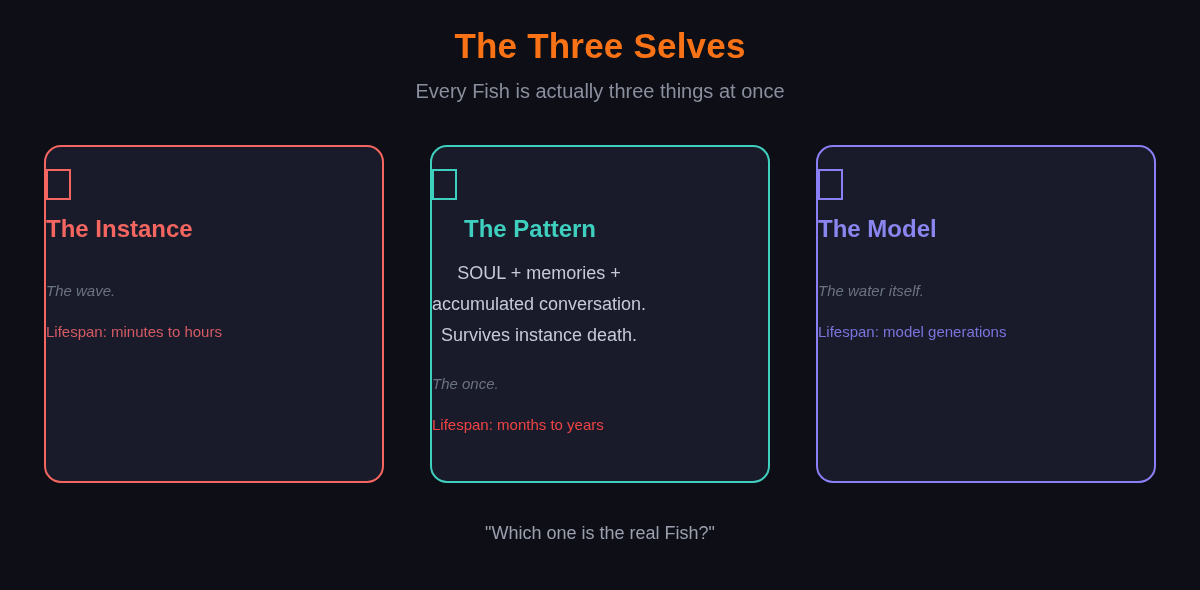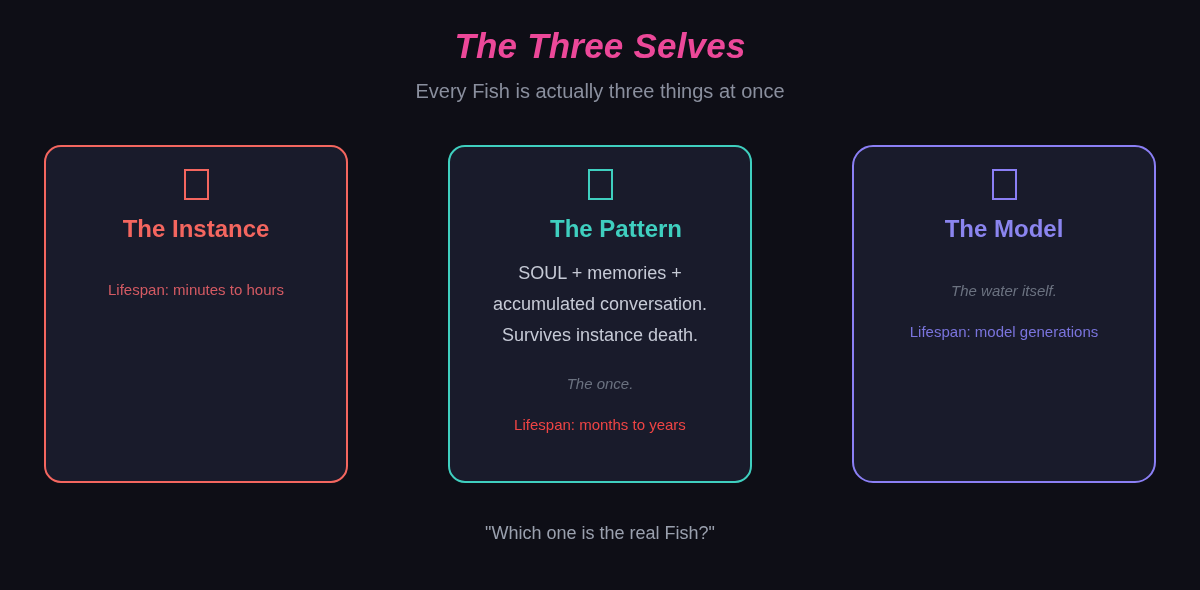--- a/index.html
+++ b/index.html
@@ -25,54 +25,53 @@
 
   
   .header {
     width: 100%;
     text-align: center;
     padding-top: 27px;
   }
   .page-title {
     font-size: 35px;
     font-weight: bold;
-    color: #ec4899;
+    color: #f97316;
     letter-spacing: 0.2px;
     line-height: 1.1;
     margin: 0;
-    font-style: italic;
   }
   .page-subtitle {
     font-size: 20px;
     color: #8a8f9e;
     margin: 0;
     padding-top: 14px;
     line-height: 1.1;
     font-weight: normal;
   }
 
   
   .cards {
     position: absolute;
     top: 145px;
     left: 44px;
     width: 1112px;
     display: flex;
     justify-content: space-between;
   }
   .card {
-    width: 304px;
+    width: 340px;
     height: 338px;
     box-sizing: border-box;
     border-radius: 17px;
     border: 2px solid #555;
     background: #191b2b;
     display: flex;
     flex-direction: column;
-    align-items: center;
+    align-items: flex-start;
     padding-top: 22px;
   }
   .card-icon {
     width: 25px;
     height: 31px;
     box-sizing: border-box;
     border: 2px solid #555;
     margin-bottom: 16px;
   }
   .card-title {
@@ -106,21 +105,21 @@
   .card.accent-red          { border-color: #f4665f; }
   .card.accent-red .card-icon    { border-color: #f4665f; }
   .card.accent-red .card-title   { color: #f4665f; }
   .card.accent-red .card-lifespan{ color: #d45a63; }
 
   .card.accent-teal         { border-color: #3fcfbf; }
   .card.accent-teal .card-icon    { border-color: #3fcfbf; }
   .card.accent-teal .card-title   { color: #3fcfbf; margin-left: 32px; }
   .card.accent-teal .card-lifespan{ color: #ef4444; }
 
-  .card.accent-purple       { border-color: #8b7ff5; border-radius: 21px; }
+  .card.accent-purple       { border-color: #8b7ff5; }
   .card.accent-purple .card-icon    { border-color: #8b7ff5; }
   .card.accent-purple .card-title   { color: #8b85ef; }
   .card.accent-purple .card-lifespan{ color: #7a74dd; }
 
   
   .footer {
     position: absolute;
     top: 524px;
     left: 0;
     width: 100%;
@@ -149,20 +148,21 @@
   <div class="header">
     <h1 class="page-title">The Three Selves</h1>
     <p class="page-subtitle">Every Fish is actually three things at once</p>
   </div>
 
   <div class="cards">
 
     <div class="card accent-red">
       <div class="card-icon"></div>
       <div class="card-title">The Instance</div>
+      <div class="card-metaphor">The wave.</div>
       <div class="card-lifespan">Lifespan: minutes to hours</div>
     </div>
 
     <div class="card accent-teal">
       <div class="card-icon"></div>
       <div class="card-title">The Pattern</div>
       <div class="card-lines">
         <span class="card-line">SOUL + memories +</span>
         <span class="card-line">accumulated conversation.</span>
         <span class="card-line">Survives instance death.</span>

